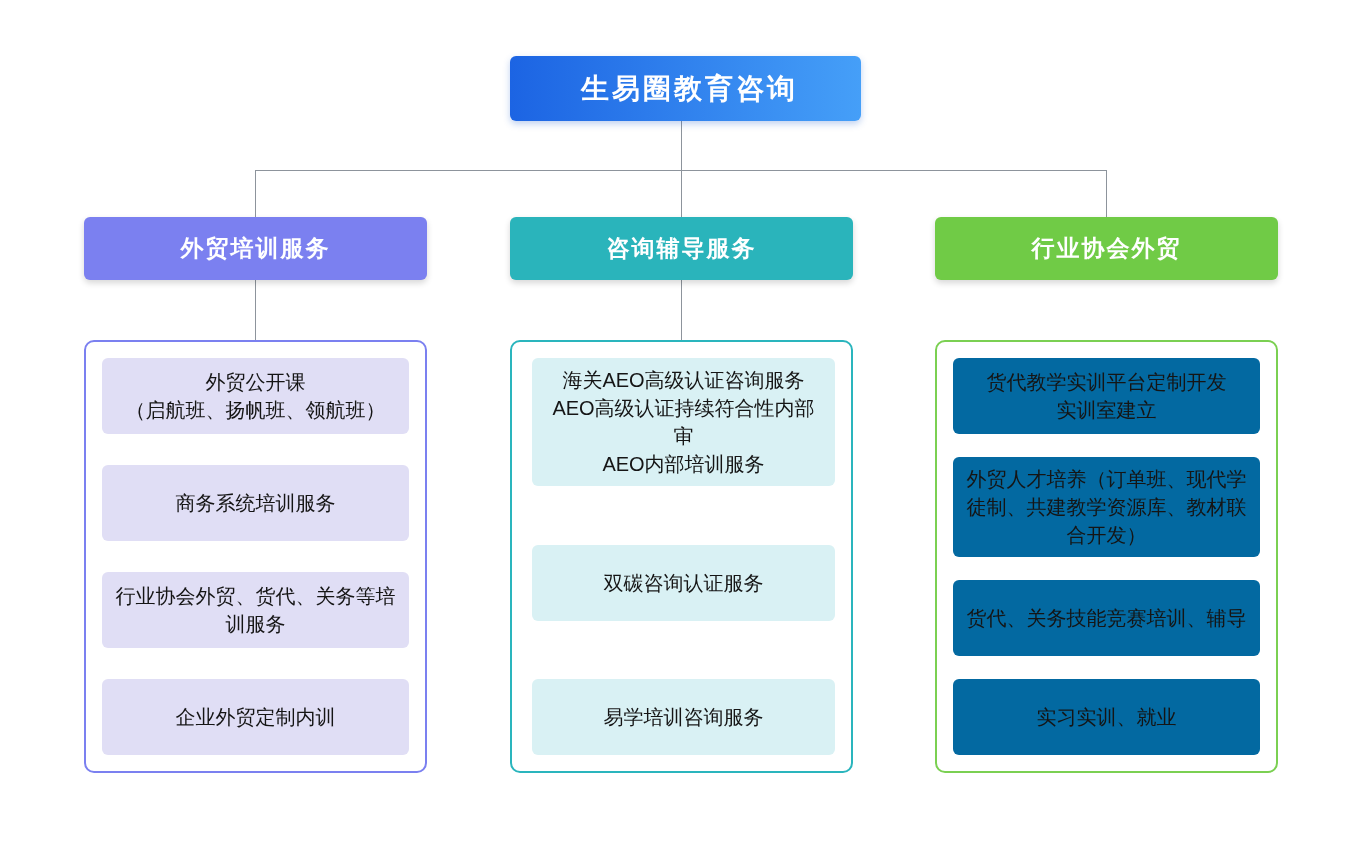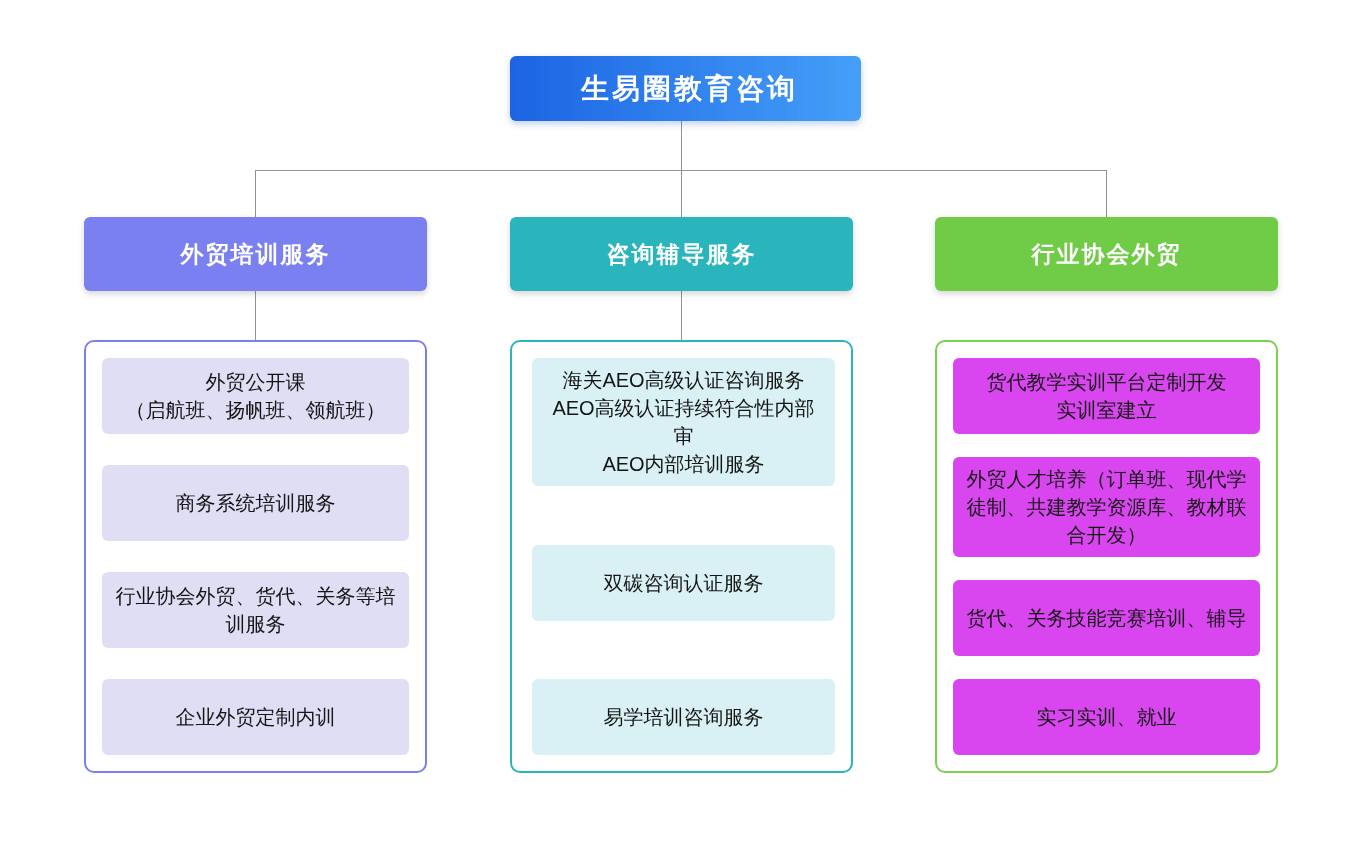--- a/index.html
+++ b/index.html
@@ -28,21 +28,21 @@
     border-radius:6px;
     background:linear-gradient(90deg,#1c64e3,#459ff8);
     color:#ffffff;font-size:28px;font-weight:bold;letter-spacing:3px;
     display:flex;align-items:center;justify-content:center;
     box-shadow:0 3px 7px rgba(25,90,200,0.28);
     padding-left:8px;
   }
 
   
   .branch-header{
-    position:absolute;top:217px;width:343px;height:74px;
+    position:absolute;top:217px;width:343px;height:63px;
     border-radius:6px;color:#ffffff;font-size:23px;font-weight:bold;letter-spacing:2px;
     display:flex;align-items:center;justify-content:center;
     box-shadow:0 3px 6px rgba(0,0,0,0.16);
   }
   .h1{left:84px;background:#7b80f0;}
   .h2{left:510px;background:#2ab4bb;font-family:Liberation Mono, monospace;}
   .h3{left:935px;background:#70cb46;}
 
   
   .branch-container{
@@ -57,21 +57,21 @@
 
   
   .service-item{
     border-radius:6px;min-height:76px;box-sizing:border-box;
     display:flex;align-items:center;justify-content:center;
     text-align:center;font-size:20px;line-height:28px;color:#151515;
     white-space:pre-line;padding:8px 12px;
   }
   .c1 .service-item{background:#e0def5;}
   .c2 .service-item{background:#d9f1f4;}
-  .c3 .service-item{background:#d946ef;}
+  .c3 .service-item{background:#0369a1;}
 </style>
 </head>
 <body>
 
 <div class="stage">
 
   <div class="connector v c-root-down"></div>
   <div class="connector h c-hbar"></div>
   <div class="connector v c-drop-1"></div>
   <div class="connector v c-drop-2"></div>

